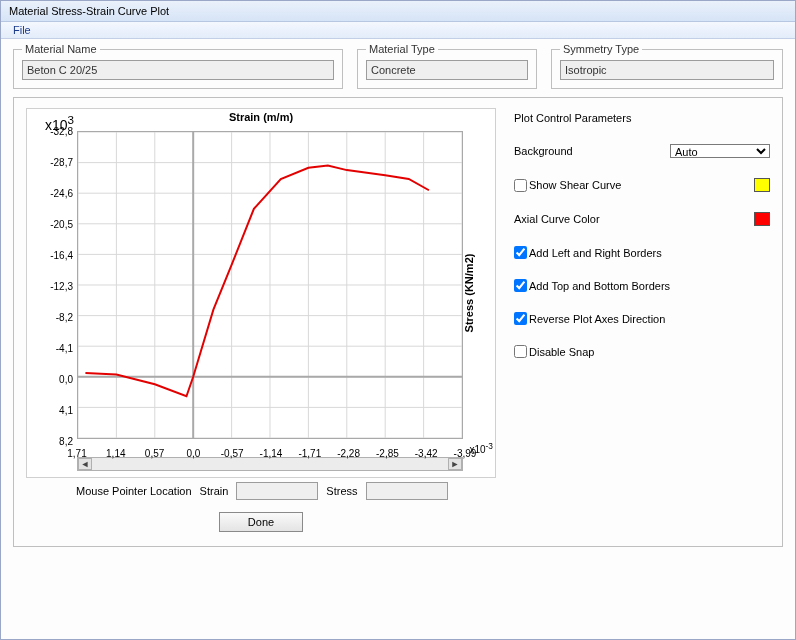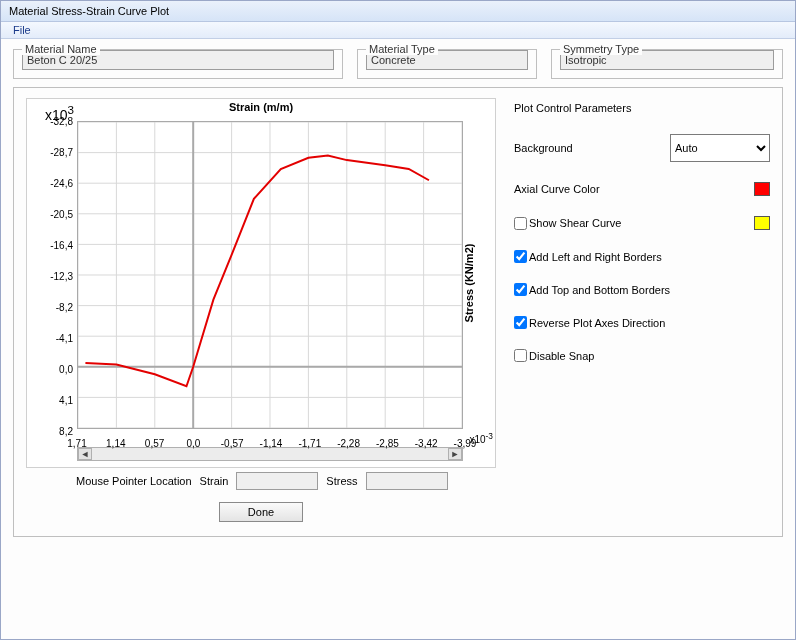--- a/index.html
+++ b/index.html
@@ -39,21 +39,21 @@
   }
   
   .row-top {
     display: flex;
     gap: 14px;
     margin-bottom: 8px;
   }
   .group {
     border: 1px solid #bfbfbf;
     position: relative;
-    padding: 0 8px 8px 8px;
+    padding: 10px 8px 8px 8px;
     background: #fdfdfd;
   }
   .group-legend {
     position: absolute;
     top: -7px;
     left: 8px;
     background: #fdfdfd;
     padding: 0 3px;
     font-size: 11px;
     color: #333;
@@ -197,21 +197,21 @@
     margin: 20px 0;
     gap: 2px;
   }
   .ctrl-row label { flex: 1; }
   .swatch {
     width: 16px; height: 14px;
     border: 1px solid #555;
   }
   select.win {
     font: inherit;
-    height: 28px;
+    height: 14px;
     border: 1px solid #7a7a7a;
     background: #fff;
   }
   .chk {
     width: 13px; height: 13px;
     margin: 0;
   }
   .units-row {
     display: flex;
     align-items: center;
@@ -339,31 +339,31 @@
         <div class="ctrl-title">Plot Control Parameters</div>
 
         <div class="ctrl-row">
           <label>Background</label>
           <select class="win" style="width:100px">
             <option>Auto</option>
           </select>
         </div>
 
         <div class="ctrl-row">
-          <label>Axial Curve Color</label>
-          <div class="swatch" style="background:#ff0000"></div>
-        </div>
-
-        <div class="ctrl-row">
           <input type="checkbox" class="chk" style="">
           <label style="flex:1">Show Shear Curve</label>
           <div class="swatch" style="background:#ffff00"></div>
         </div>
 
         <div class="ctrl-row">
+          <label>Axial Curve Color</label>
+          <div class="swatch" style="background:#ff0000"></div>
+        </div>
+
+        <div class="ctrl-row">
           <input type="checkbox" class="chk" checked="" style="">
           <label>Add Left and Right Borders</label>
         </div>
         <div class="ctrl-row">
           <input type="checkbox" class="chk" checked="" style="">
           <label>Add Top and Bottom Borders</label>
         </div>
         <div class="ctrl-row">
           <input type="checkbox" class="chk" checked="" style="">
           <label>Reverse Plot Axes Direction</label>

